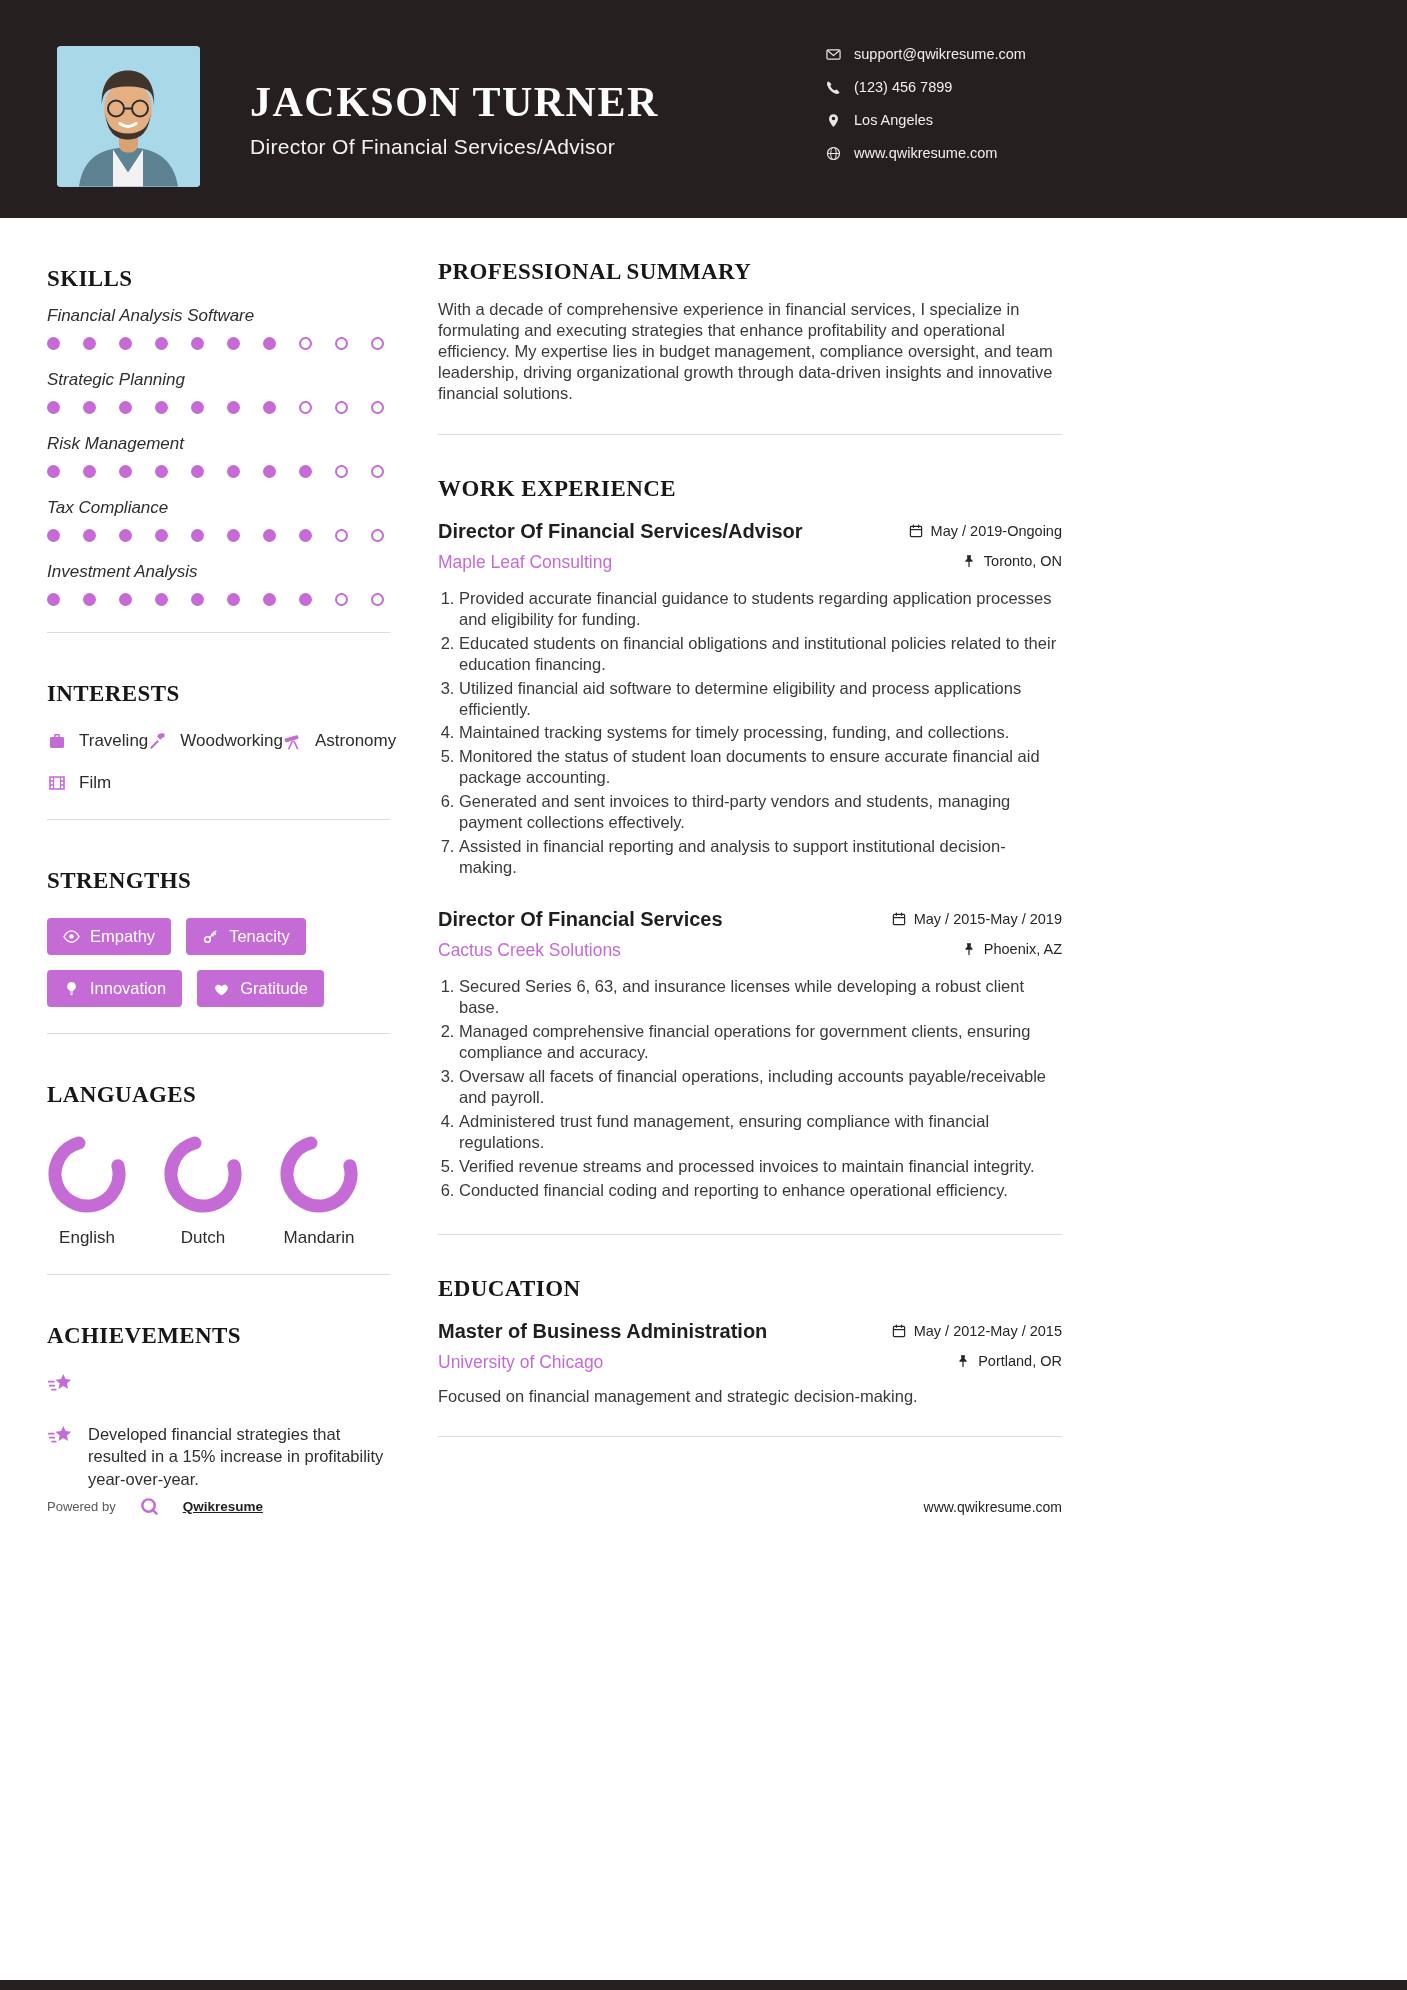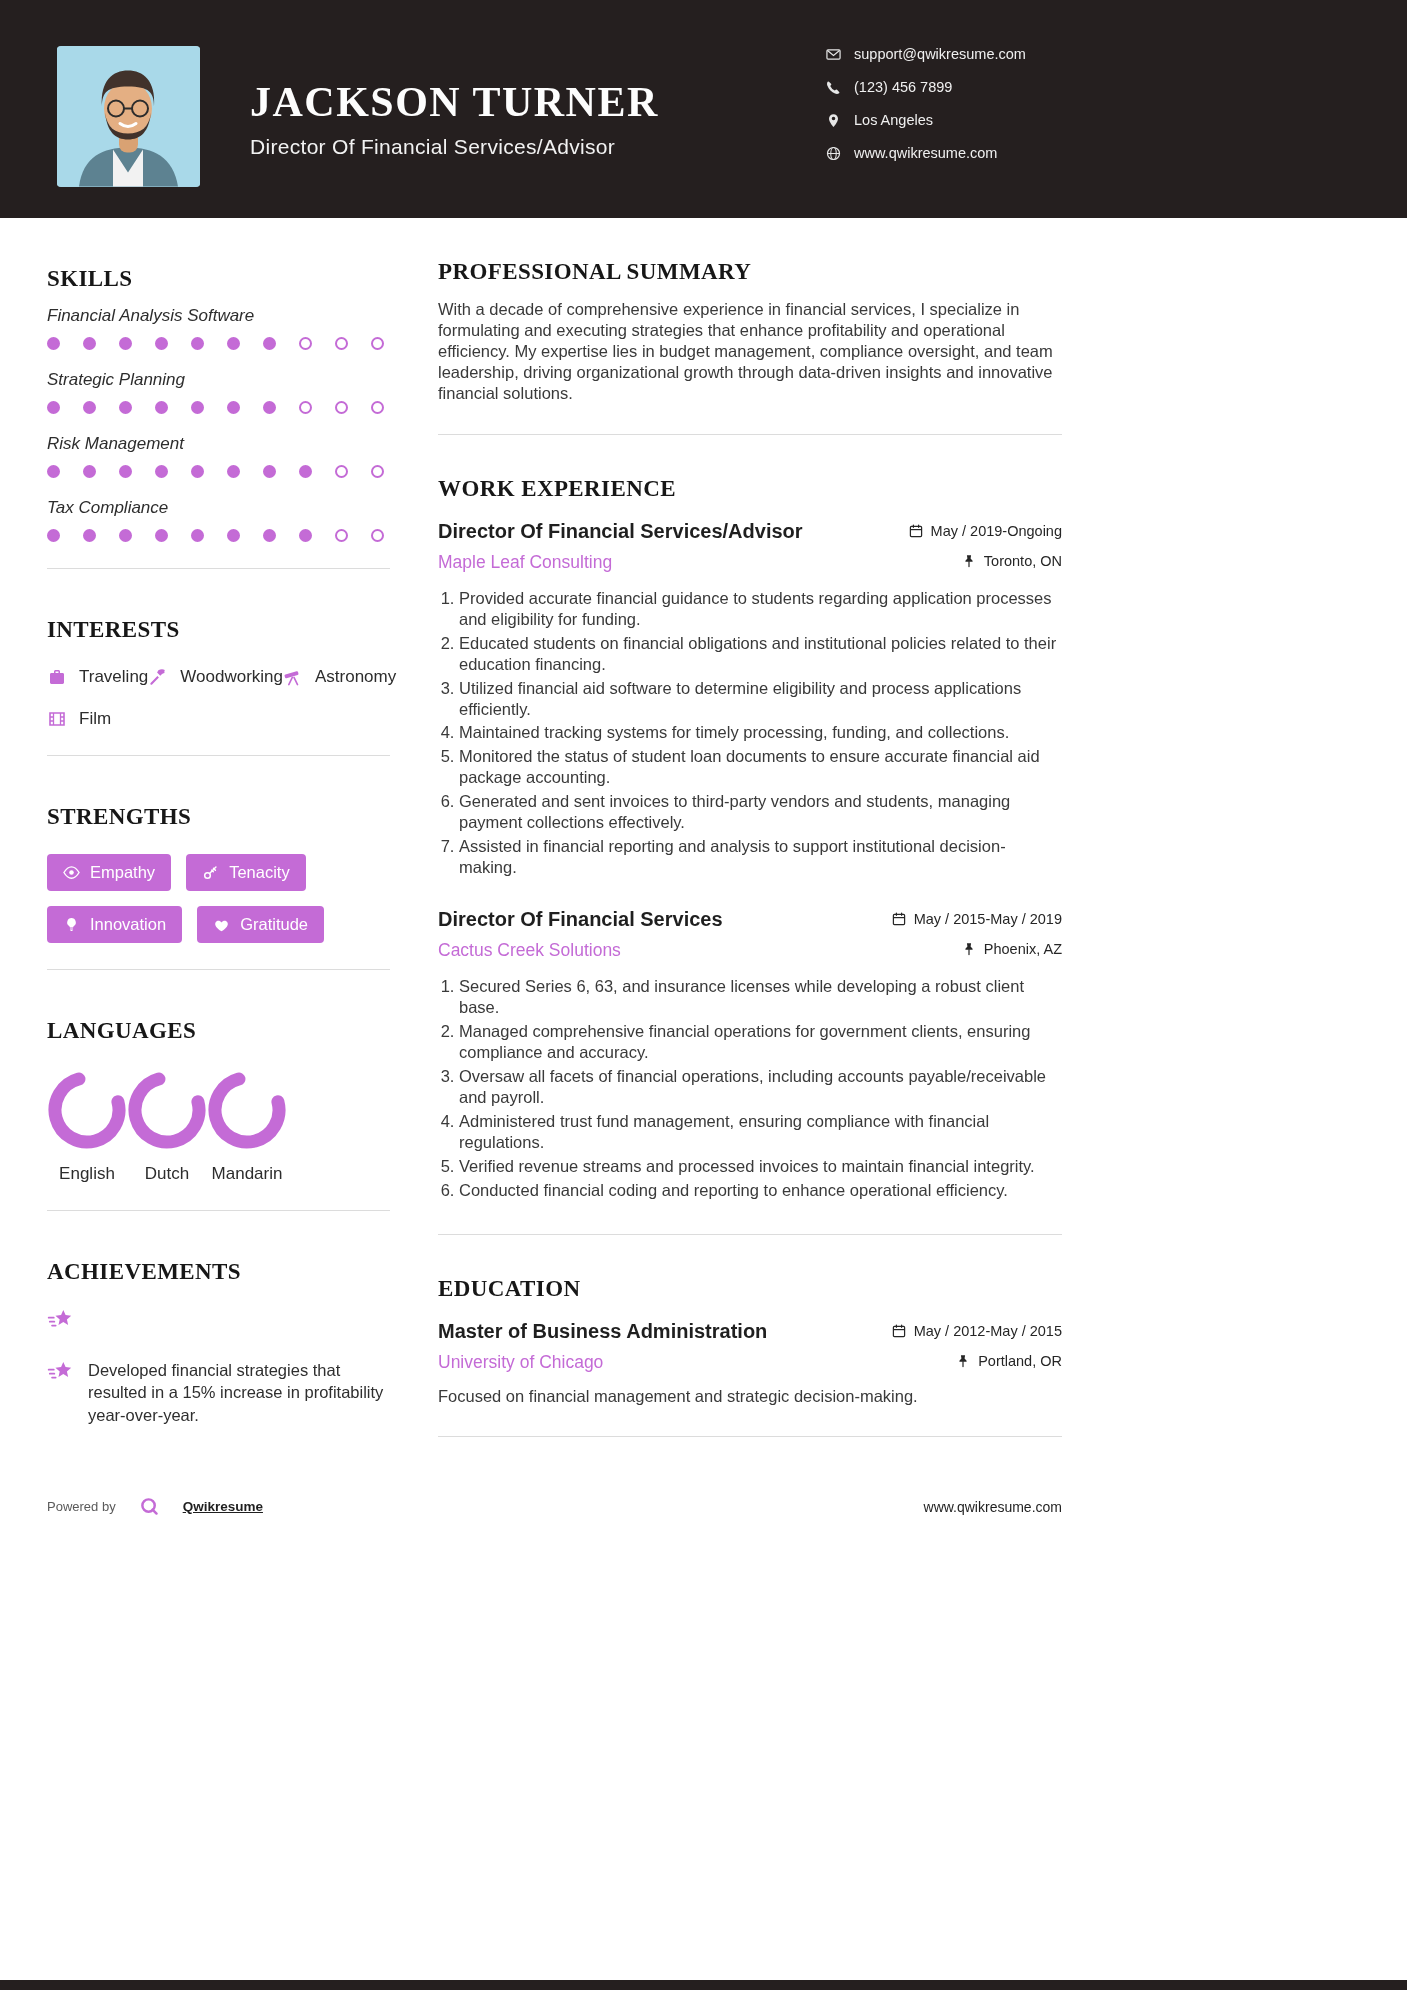--- a/index.html
+++ b/index.html
@@ -47,21 +47,21 @@
   .iicon { width:20px; height:20px; color:var(--accent); flex:none; display:inline-flex; }
   .iicon svg { width:100%; height:100%; }
 
   
   .pills { display:flex; flex-wrap:wrap; gap:15px; margin-top:24px; }
   .pill { display:inline-flex; align-items:center; gap:10px; background:var(--accent); color:#fff; font-size:16.5px; padding:9px 16px; border-radius:4px; }
   .picon { width:17px; height:15px; color:#fff; flex:none; display:inline-flex; }
   .picon svg { width:100%; height:100%; }
 
   
-  .langs { display:flex; margin-top:26px;align-items:flex-end; }
+  .langs { display:flex; gap:36px; margin-top:26px;align-items:flex-end; }
   .lang { width:80px; text-align:center; }
   .lang svg { width:80px; height:80px; display:block; }
   .ring-arc { stroke:var(--accent); }
   .lang-label { margin-top:14px; font-size:17px; color:#2d2d2d; }
 
   
   .ach { display:flex; gap:14px; margin-top:26px; font-size:16.5px; line-height:1.35; color:#2f2f2f; }
   .ach:first-of-type { margin-top:22px; }
   .ach-icon { width:27px; height:25px; flex:none; color:var(--accent); margin-top:1px; }
   .ach-icon svg { width:100%; height:100%; }
@@ -215,20 +215,35 @@
             <span class="dot filled"></span>
             <span class="dot filled"></span>
             <span class="dot filled"></span>
             <span class="dot filled"></span>
             <span class="dot filled"></span>
             <span class="dot filled"></span>
             <span class="dot"></span>
             <span class="dot"></span>
           </div>
       </div>
+      <div class="skill">
+        <div class="skill-name">Investment Analysis</div>
+        <div class="skill-dots">
+            <span class="dot filled"></span>
+            <span class="dot filled"></span>
+            <span class="dot filled"></span>
+            <span class="dot filled"></span>
+            <span class="dot filled"></span>
+            <span class="dot filled"></span>
+            <span class="dot filled"></span>
+            <span class="dot filled"></span>
+            <span class="dot"></span>
+            <span class="dot"></span>
+          </div>
+      </div>
     </section>
 
     <section class="l-section">
       <h2 class="sec">INTERESTS</h2>
       <div class="interests-grid">
         <div class="interest">
           <span class="iicon">
             <svg viewBox="0 0 20 20">
                 <path d="M7 6V4.6C7 3.7 7.7 3 8.6 3h2.8c.9 0 1.6.7 1.6 1.6V6h2.6c.8 0 1.4.6 1.4 1.4v8.2c0 .8-.6 1.4-1.4 1.4H4.4c-.8 0-1.4-.6-1.4-1.4V7.4C3 6.6 3.6 6 4.4 6H7zm1.5 0h3V4.8c0-.2-.1-.3-.3-.3H8.8c-.2 0-.3.1-.3.3V6z" fill="currentColor"></path>
               </svg>

